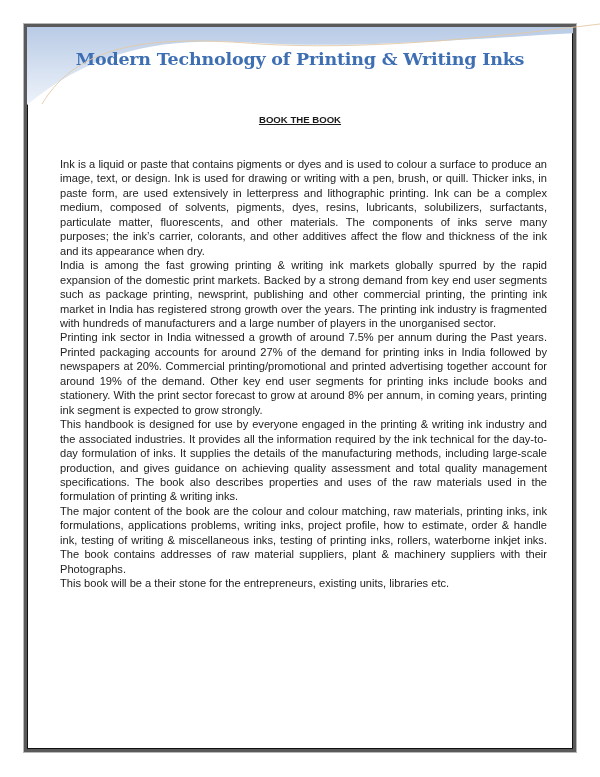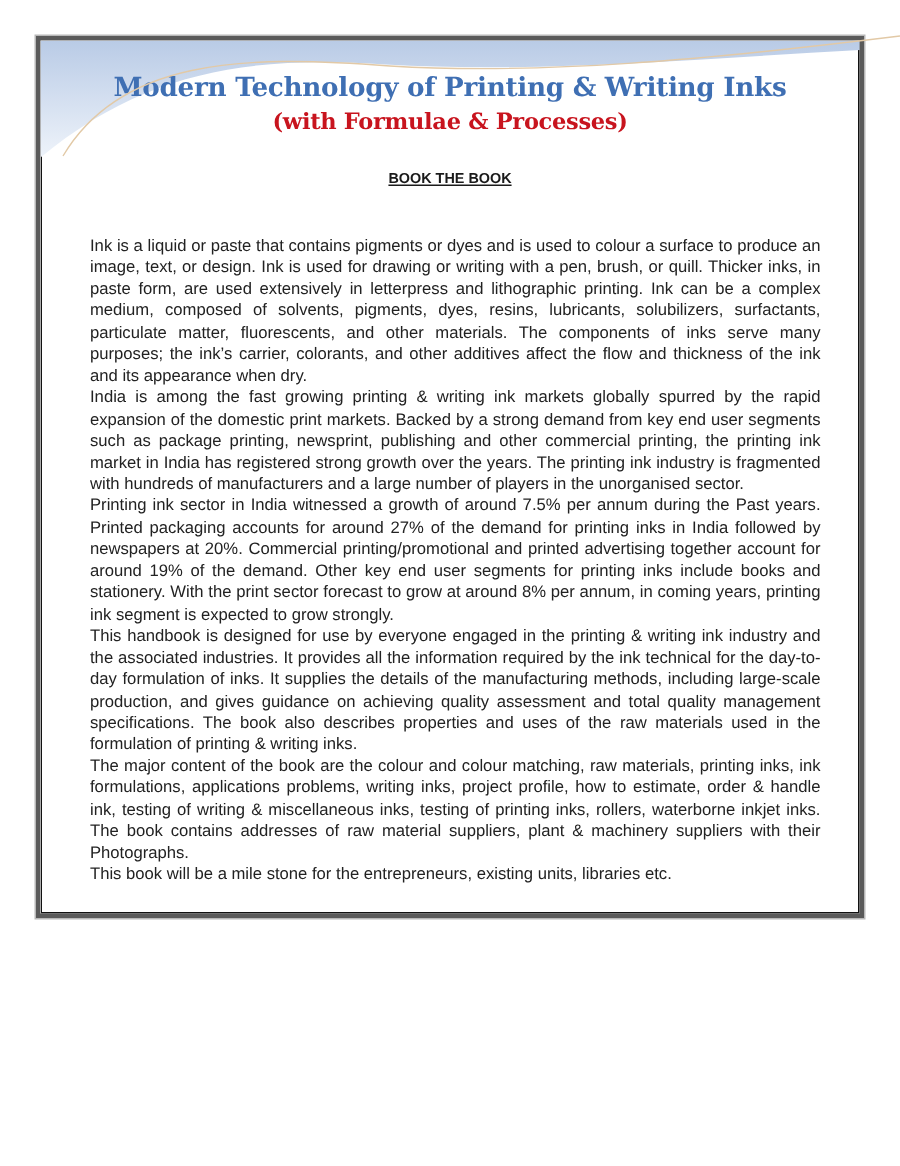--- a/index.html
+++ b/index.html
@@ -2,21 +2,21 @@
 <html><head>
   <meta charset="utf-8">
   <style>
     html, body { margin: 0; padding: 0; }
     body {
       width: 600px; height: 777px; background: #ffffff;
       position: relative; overflow: hidden;
       font-family: "Liberation Sans", sans-serif;
     }
     .frame {
-      position: absolute; left: 24px; top: 24px; width: 552px; height: 588px;
+      position: absolute; left: 24px; top: 24px; width: 552px; height: 728px;
       box-sizing: border-box;
       border: 3px solid #5a5a5a;
       outline: 1px solid #b8b8b8;
       box-shadow: inset 0 0 0 1px #111;
       background: #ffffff;
       overflow: hidden;
     }
     .swoosh { position: absolute; left: 0; top: 0; width: 552px; height: 90px; }
     .accent-line { position: absolute; left: 0; top: 0; width: 600px; height: 120px; pointer-events: none; }
     .title {
@@ -54,28 +54,27 @@
     <defs>
       <linearGradient id="sw" x1="0" y1="0" x2="0" y2="1">
         <stop offset="0" stop-color="#b9cbe6"></stop>
         <stop offset="1" stop-color="#eef3fa"></stop>
       </linearGradient>
     </defs>
     <path d="M0,0 L552,0 L552,6 C440,12 330,22 230,16 C140,10 70,20 0,78 Z" fill="url(#sw)"></path>
   </svg>
 
   <div class="title">Modern Technology of Printing &amp; Writing Inks</div>
-  <div class="subtitle">(with Formulae &amp; Processes)</div>
   <div class="heading">BOOK THE BOOK</div>
 
   <div class="body">
     <p>Ink is a liquid or paste that contains pigments or dyes and is used to colour a surface to produce an image, text, or design. Ink is used for drawing or writing with a pen, brush, or quill. Thicker inks, in paste form, are used extensively in letterpress and lithographic printing. Ink can be a complex medium, composed of solvents, pigments, dyes, resins, lubricants, solubilizers, surfactants, particulate matter, fluorescents, and other materials. The components of inks serve many purposes; the ink’s carrier, colorants, and other additives affect the flow and thickness of the ink and its appearance when dry.</p>
     <p>India is among the fast growing printing &amp; writing ink markets globally spurred by the rapid expansion of the domestic print markets. Backed by a strong demand from key end user segments such as package printing, newsprint, publishing and other commercial printing, the printing ink market in India has registered strong growth over the years. The printing ink industry is fragmented with hundreds of manufacturers and a large number of players in the unorganised sector.</p>
     <p>Printing ink sector in India witnessed a growth of around 7.5% per annum during the Past years. Printed packaging accounts for around 27% of the demand for printing inks in India followed by newspapers at 20%. Commercial printing/promotional and printed advertising together account for around 19% of the demand. Other key end user segments for printing inks include books and stationery. With the print sector forecast to grow at around 8% per annum, in coming years, printing ink segment is expected to grow strongly.</p>
     <p>This handbook is designed for use by everyone engaged in the printing &amp; writing ink industry and the associated industries. It provides all the information required by the ink technical for the day-to-day formulation of inks. It supplies the details of the manufacturing methods, including large-scale production, and gives guidance on achieving quality assessment and total quality management specifications. The book also describes properties and uses of the raw materials used in the formulation of printing &amp; writing inks.</p>
     <p>The major content of the book are the colour and colour matching, raw materials, printing inks, ink formulations, applications problems, writing inks, project profile, how to estimate, order &amp; handle ink, testing of writing &amp; miscellaneous inks, testing of printing inks, rollers, waterborne inkjet inks. The book contains addresses of raw material suppliers, plant &amp; machinery suppliers with their Photographs.</p>
-    <p>This book will be a mile stone for the entrepreneurs, existing units, libraries etc.</p>
+    <p>This book will be a their stone for the entrepreneurs, existing units, libraries etc.</p>
   </div>
 </div>
 
 <svg class="accent-line" viewBox="0 0 600 120">
   <path d="M42,104 C80,40 160,36 260,44 C360,50 470,40 600,24" fill="none" stroke="#e2c9a6" stroke-width="0.9"></path>
 </svg>
 
 </body></html>

